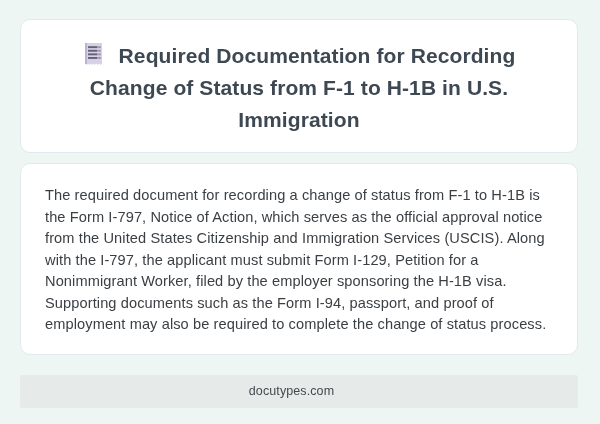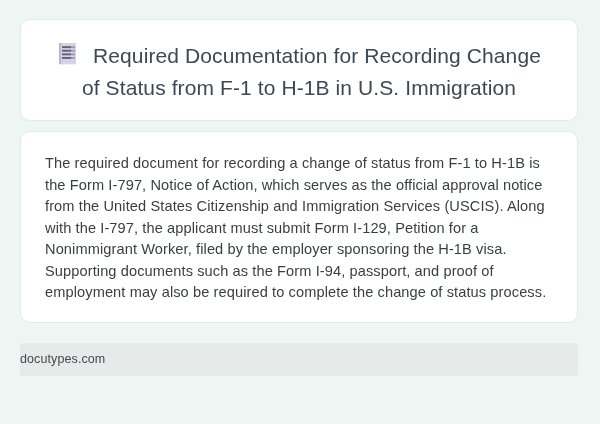--- a/index.html
+++ b/index.html
@@ -28,21 +28,21 @@
     width: 558px;
   }
   .title-card {
     padding: 20px 34px 16px 34px;
     text-align: center;
   }
   .page-title {
     margin: 0;
     font-size: 21px;
     line-height: 32px;
-    font-weight: 400;
+    font-weight: 700;
     color: #3e4852;
     letter-spacing: 0.1px;
   }
   .receipt-icon {
     display: inline-block;
     width: 21px;
     height: 24px;
     margin-right: 15px;
     vertical-align: -4px;
   }
@@ -58,21 +58,21 @@
     letter-spacing: 0.1px;
   }
   .footer-bar {
     margin-top: 20px;
     width: 558px;
     height: 33px;
     background: #e6ebe9;
     border-radius: 2px;
     display: flex;
     align-items: center;
-    justify-content: flex-start;
+    justify-content: center;
     padding-right: 15px;
     box-sizing: border-box;
   }
   .footer-site {
     font-size: 12.5px;
     color: #44494e;
     letter-spacing: 0.1px;
   }
 </style>
 </head>

